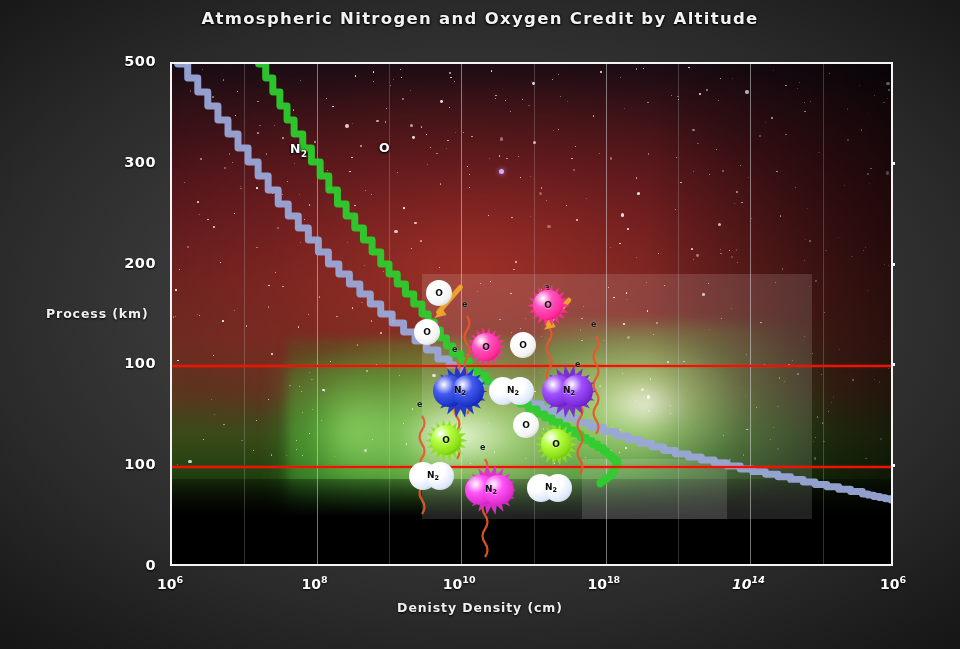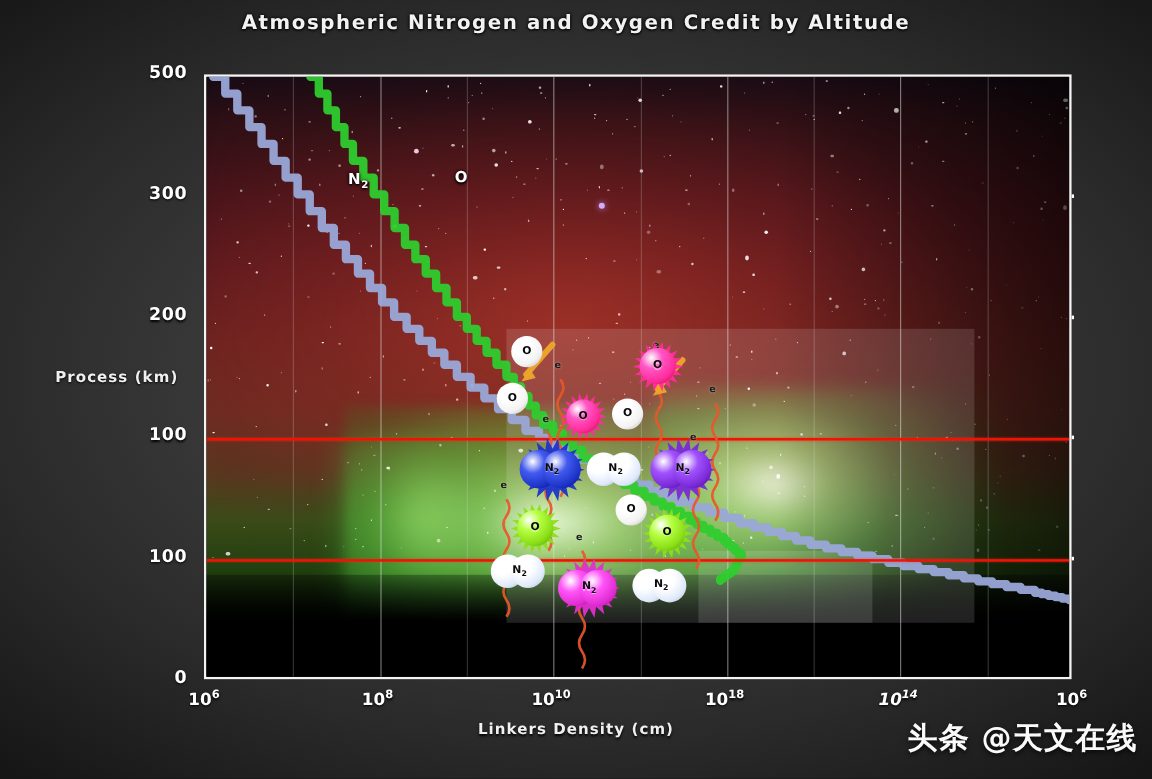--- a/index.html
+++ b/index.html
@@ -152,21 +152,21 @@
 </head>
 <body>
 
 <div id="root">
 
   <div class="title-block">
     <div>Atmospheric Nitrogen and Oxygen Credit by Altitude</div>
   </div>
 
   <div class="ylabel">Process (km)</div>
-  <div class="xlabel">Linkers Density (cm)</div>
+  <div class="xlabel">Denisty Density (cm)</div>
 
   <div id="yaxis">
       <div class="ylab" style="left:112px;top:53px;">500</div>
       <div class="ylab" style="left:112px;top:153.79999999999995px;">300</div>
       <div class="tick-y" style="left:172px;top:161.79999999999995px;"></div>
       <div class="tick-y-r" style="left:881px;top:161.79999999999995px;"></div>
       <div class="ylab" style="left:112px;top:254.60000000000002px;">200</div>
       <div class="tick-y" style="left:172px;top:262.6px;"></div>
       <div class="tick-y-r" style="left:881px;top:262.6px;"></div>
       <div class="ylab" style="left:112px;top:355.4px;">100</div>
@@ -778,15 +778,14 @@
           <span class="lbl">N<sub>2</sub></span>
         </div>
       </div>
 
     <div class="curve-label" style="left:118px; top:77px;">
       <span>N</span><sub>2</sub>
     </div>
     <div class="curve-label" style="left:207px; top:76px;">O</div>
   </div>
 
-  <div class="watermark">头条 @天文在线</div>
 
 </div>
 
 </body></html>

